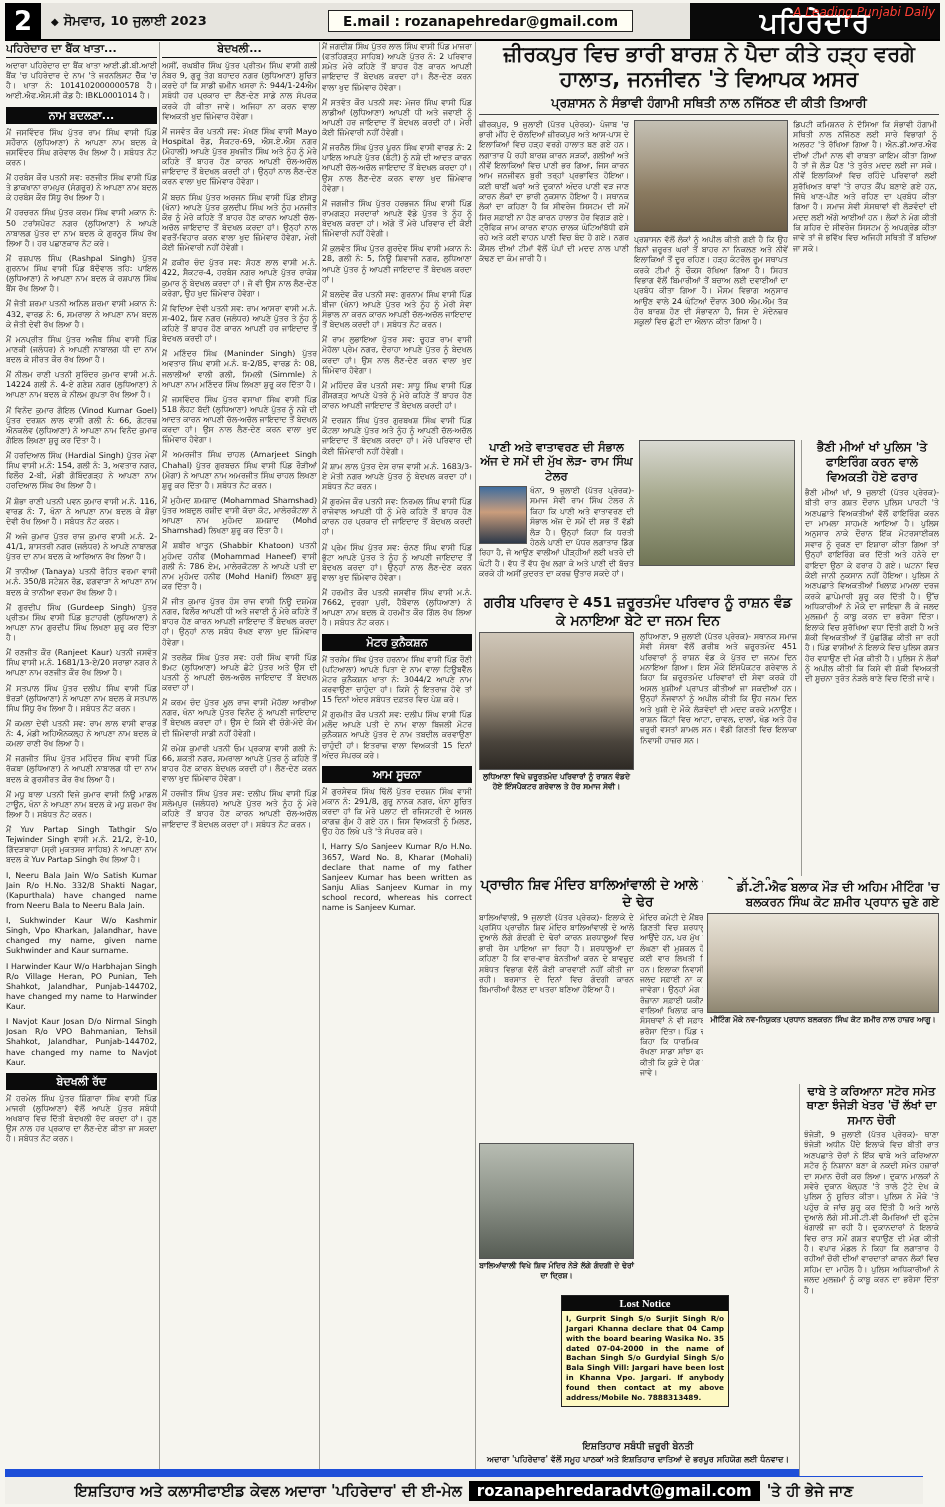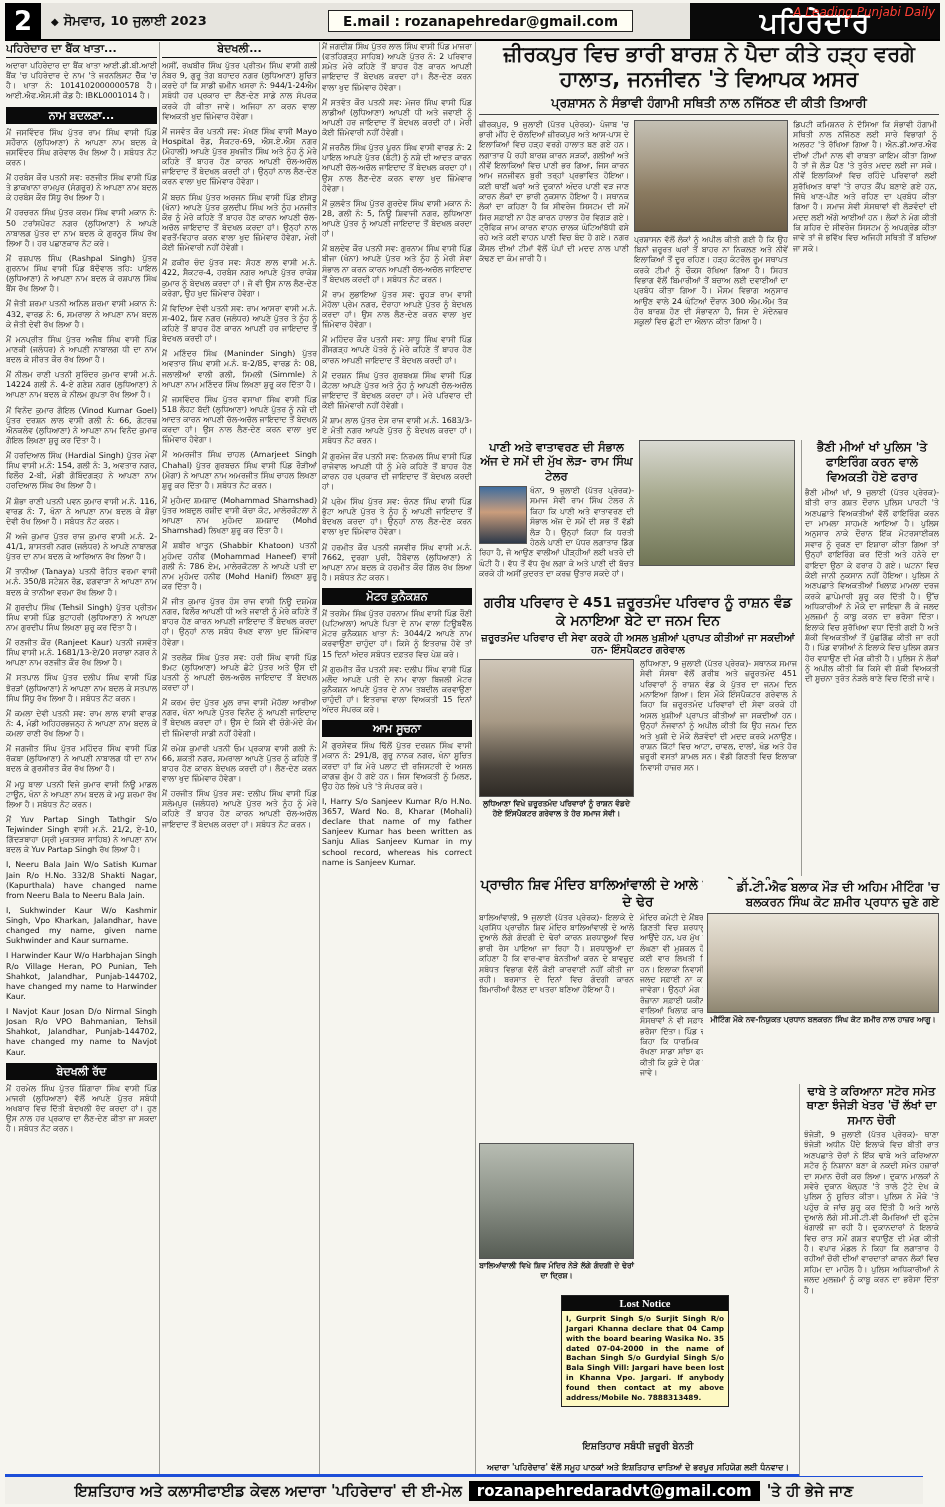--- a/index.html
+++ b/index.html
@@ -80,25 +80,25 @@
   .ph-group { width:100%; height:100px;
       background:linear-gradient(180deg,#e8e3d7 0%,#c9bfae 50%,#8e8671 100%); }
   .art-theft { position:absolute; top:1042px; left:320px; width:140px; height:392px; z-index:2;
       background:#f6f5ef; border-left:1px solid #9a9a94; padding-left:4px; box-sizing:border-box; overflow:hidden; }
   .art-theft .h2 { font-size:11.5px; }
   .lost { position:absolute; top:1253px; left:82px; width:168px; z-index:3;
       border:1px solid #222; background:#fef9c3; box-sizing:border-box; }
   .lost .bhead { margin:0; font-size:10.5px; font-family:"Liberation Serif",serif; }
   .lost-body { font-size:7.3px; line-height:1.35; text-align:justify; padding:3px 4px; font-weight:600; }
   .bottom-note { position:absolute; top:1398px; left:0; width:318px; z-index:3; text-align:center; }
-  .bn-head { font-size:9.5px; font-weight:bold; margin-bottom:10px; }
+  .bn-head { font-size:9.5px; font-weight:bold; margin-bottom:2px; }
   .bn-body { font-size:8.2px; font-weight:bold; line-height:1.3; }
   
   .footer { position:absolute; left:5px; right:22px; bottom:3px; height:27px; background:#f0efe9;
-            border-top:3px solid #1d4ed8; display:flex; align-items:center; justify-content:center; gap:7px;
+            border-top:8px solid #1d4ed8; display:flex; align-items:center; justify-content:center; gap:7px;
             font-weight:bold; font-size:15px; }
   .footer .emailrev { background:#000; color:#fff; padding:1px 8px; }
 </style>
 </head>
 <body>
 
 <div class="page">
 
   <div class="topbar">
     <div class="pageno">2</div>
@@ -129,24 +129,24 @@
         <p class="notice">ਮੈਂ ਹਰਚਰਨ ਸਿੰਘ ਪੁੱਤਰ ਕਰਮ ਸਿੰਘ ਵਾਸੀ ਮਕਾਨ ਨੰ: 50 ਟਰਾਂਸਪੋਰਟ ਨਗਰ (ਲੁਧਿਆਣਾ) ਨੇ ਆਪਣੇ ਨਾਬਾਲਗ ਪੁੱਤਰ ਦਾ ਨਾਮ ਬਦਲ ਕੇ ਗੁਰਨੂਰ ਸਿੰਘ ਰੱਖ ਲਿਆ ਹੈ। ਹਰ ਪਛਾਣਕਾਰ ਨੋਟ ਕਰੇ।</p>
         <p class="notice">ਮੈਂ ਰਸ਼ਪਾਲ ਸਿੰਘ (Rashpal Singh) ਪੁੱਤਰ ਗੁਰਨਾਮ ਸਿੰਘ ਵਾਸੀ ਪਿੰਡ ਬੱਦੋਵਾਲ ਤਹਿ: ਪਾਇਲ (ਲੁਧਿਆਣਾ) ਨੇ ਆਪਣਾ ਨਾਮ ਬਦਲ ਕੇ ਰਸ਼ਪਾਲ ਸਿੰਘ ਬੈਂਸ ਰੱਖ ਲਿਆ ਹੈ।</p>
         <p class="notice">ਮੈਂ ਜੋਤੀ ਸ਼ਰਮਾ ਪਤਨੀ ਅਨਿਲ ਸ਼ਰਮਾ ਵਾਸੀ ਮਕਾਨ ਨੰ: 432, ਵਾਰਡ ਨੰ: 6, ਸਮਰਾਲਾ ਨੇ ਆਪਣਾ ਨਾਮ ਬਦਲ ਕੇ ਜੋਤੀ ਦੇਵੀ ਰੱਖ ਲਿਆ ਹੈ।</p>
         <p class="notice">ਮੈਂ ਮਨਪ੍ਰੀਤ ਸਿੰਘ ਪੁੱਤਰ ਅਜੈਬ ਸਿੰਘ ਵਾਸੀ ਪਿੰਡ ਮਾਣਕੀ (ਜਲੰਧਰ) ਨੇ ਆਪਣੀ ਨਾਬਾਲਗ ਧੀ ਦਾ ਨਾਮ ਬਦਲ ਕੇ ਸੀਰਤ ਕੌਰ ਰੱਖ ਲਿਆ ਹੈ।</p>
         <p class="notice">ਮੈਂ ਨੀਲਮ ਰਾਣੀ ਪਤਨੀ ਸੁਰਿੰਦਰ ਕੁਮਾਰ ਵਾਸੀ ਮ.ਨੰ. 14224 ਗਲੀ ਨੰ. 4-ਏ ਗਣੇਸ਼ ਨਗਰ (ਲੁਧਿਆਣਾ) ਨੇ ਆਪਣਾ ਨਾਮ ਬਦਲ ਕੇ ਨੀਲਮ ਗੁਪਤਾ ਰੱਖ ਲਿਆ ਹੈ।</p>
         <p class="notice">ਮੈਂ ਵਿਨੋਦ ਕੁਮਾਰ ਗੋਇਲ (Vinod Kumar Goel) ਪੁੱਤਰ ਦਰਸ਼ਨ ਲਾਲ ਵਾਸੀ ਗਲੀ ਨੰ: 66, ਗੇਟਰਜ਼ ਐਨਕਲੇਵ (ਲੁਧਿਆਣਾ) ਨੇ ਆਪਣਾ ਨਾਮ ਵਿਨੋਦ ਕੁਮਾਰ ਗੋਇਲ ਲਿਖਣਾ ਸ਼ੁਰੂ ਕਰ ਦਿੱਤਾ ਹੈ।</p>
         <p class="notice">ਮੈਂ ਹਰਦਿਆਲ ਸਿੰਘ (Hardial Singh) ਪੁੱਤਰ ਮੇਵਾ ਸਿੰਘ ਵਾਸੀ ਮ.ਨੰ: 154, ਗਲੀ ਨੰ: 3, ਅਵਤਾਰ ਨਗਰ, ਫਿਲੌਰ 2-ਬੀ, ਮੰਡੀ ਗੋਬਿੰਦਗੜ੍ਹ ਨੇ ਆਪਣਾ ਨਾਮ ਹਰਦਿਆਲ ਸਿੰਘ ਰੱਖ ਲਿਆ ਹੈ।</p>
         <p class="notice">ਮੈਂ ਸ਼ੋਭਾ ਰਾਣੀ ਪਤਨੀ ਪਵਨ ਕੁਮਾਰ ਵਾਸੀ ਮ.ਨੰ. 116, ਵਾਰਡ ਨੰ: 7, ਖੰਨਾ ਨੇ ਆਪਣਾ ਨਾਮ ਬਦਲ ਕੇ ਸ਼ੋਭਾ ਦੇਵੀ ਰੱਖ ਲਿਆ ਹੈ। ਸਬੰਧਤ ਨੋਟ ਕਰਨ।</p>
         <p class="notice">ਮੈਂ ਅਜੇ ਕੁਮਾਰ ਪੁੱਤਰ ਰਾਜ ਕੁਮਾਰ ਵਾਸੀ ਮ.ਨੰ. 2-41/1, ਸ਼ਾਸਤਰੀ ਨਗਰ (ਜਲੰਧਰ) ਨੇ ਆਪਣੇ ਨਾਬਾਲਗ ਪੁੱਤਰ ਦਾ ਨਾਮ ਬਦਲ ਕੇ ਆਰਿਆਨ ਰੱਖ ਲਿਆ ਹੈ।</p>
         <p class="notice">ਮੈਂ ਤਾਨੀਆ (Tanaya) ਪਤਨੀ ਰੋਹਿਤ ਵਰਮਾ ਵਾਸੀ ਮ.ਨੰ. 350/8 ਸਟੇਸ਼ਨ ਰੋਡ, ਫਗਵਾੜਾ ਨੇ ਆਪਣਾ ਨਾਮ ਬਦਲ ਕੇ ਤਾਨੀਆ ਵਰਮਾ ਰੱਖ ਲਿਆ ਹੈ।</p>
-        <p class="notice">ਮੈਂ ਗੁਰਦੀਪ ਸਿੰਘ (Tehsil Singh) ਪੁੱਤਰ ਪ੍ਰੀਤਮ ਸਿੰਘ ਵਾਸੀ ਪਿੰਡ ਬੁਟਾਹਰੀ (ਲੁਧਿਆਣਾ) ਨੇ ਆਪਣਾ ਨਾਮ ਗੁਰਦੀਪ ਸਿੰਘ ਲਿਖਣਾ ਸ਼ੁਰੂ ਕਰ ਦਿੱਤਾ ਹੈ।</p>
+        <p class="notice">ਮੈਂ ਗੁਰਦੀਪ ਸਿੰਘ (Gurdeep Singh) ਪੁੱਤਰ ਪ੍ਰੀਤਮ ਸਿੰਘ ਵਾਸੀ ਪਿੰਡ ਬੁਟਾਹਰੀ (ਲੁਧਿਆਣਾ) ਨੇ ਆਪਣਾ ਨਾਮ ਗੁਰਦੀਪ ਸਿੰਘ ਲਿਖਣਾ ਸ਼ੁਰੂ ਕਰ ਦਿੱਤਾ ਹੈ।</p>
         <p class="notice">ਮੈਂ ਰਣਜੀਤ ਕੌਰ (Ranjeet Kaur) ਪਤਨੀ ਜਸਵੰਤ ਸਿੰਘ ਵਾਸੀ ਮ.ਨੰ. 1681/13-ਏ/20 ਸਰਾਭਾ ਨਗਰ ਨੇ ਆਪਣਾ ਨਾਮ ਰਣਜੀਤ ਕੌਰ ਰੱਖ ਲਿਆ ਹੈ।</p>
         <p class="notice">ਮੈਂ ਸਤਪਾਲ ਸਿੰਘ ਪੁੱਤਰ ਦਲੀਪ ਸਿੰਘ ਵਾਸੀ ਪਿੰਡ ਝੋਰੜਾਂ (ਲੁਧਿਆਣਾ) ਨੇ ਆਪਣਾ ਨਾਮ ਬਦਲ ਕੇ ਸਤਪਾਲ ਸਿੰਘ ਸਿੱਧੂ ਰੱਖ ਲਿਆ ਹੈ। ਸਬੰਧਤ ਨੋਟ ਕਰਨ।</p>
-        <p class="notice">ਮੈਂ ਕਮਲਾ ਦੇਵੀ ਪਤਨੀ ਸਵ: ਰਾਮ ਲਾਲ ਵਾਸੀ ਵਾਰਡ ਨੰ: 4, ਮੰਡੀ ਅਹਿਹਰਭਜਨ੍ਹ ਨੇ ਆਪਣਾ ਨਾਮ ਬਦਲ ਕੇ ਕਮਲਾ ਰਾਣੀ ਰੱਖ ਲਿਆ ਹੈ।</p>
+        <p class="notice">ਮੈਂ ਕਮਲਾ ਦੇਵੀ ਪਤਨੀ ਸਵ: ਰਾਮ ਲਾਲ ਵਾਸੀ ਵਾਰਡ ਨੰ: 4, ਮੰਡੀ ਅਹਿਐਨਕਲ੍ਹ ਨੇ ਆਪਣਾ ਨਾਮ ਬਦਲ ਕੇ ਕਮਲਾ ਰਾਣੀ ਰੱਖ ਲਿਆ ਹੈ।</p>
         <p class="notice">ਮੈਂ ਜਗਜੀਤ ਸਿੰਘ ਪੁੱਤਰ ਮਹਿੰਦਰ ਸਿੰਘ ਵਾਸੀ ਪਿੰਡ ਰੱਕਬਾ (ਲੁਧਿਆਣਾ) ਨੇ ਆਪਣੀ ਨਾਬਾਲਗ ਧੀ ਦਾ ਨਾਮ ਬਦਲ ਕੇ ਗੁਰਸੀਰਤ ਕੌਰ ਰੱਖ ਲਿਆ ਹੈ।</p>
         <p class="notice">ਮੈਂ ਮਧੂ ਬਾਲਾ ਪਤਨੀ ਵਿਜੇ ਕੁਮਾਰ ਵਾਸੀ ਨਿਊ ਮਾਡਲ ਟਾਊਨ, ਖੰਨਾ ਨੇ ਆਪਣਾ ਨਾਮ ਬਦਲ ਕੇ ਮਧੂ ਸ਼ਰਮਾ ਰੱਖ ਲਿਆ ਹੈ। ਸਬੰਧਤ ਨੋਟ ਕਰਨ।</p>
       </div>
     <div>
         <p class="notice">ਮੈਂ Yuv Partap Singh Tathgir S/o Tejwinder Singh ਵਾਸੀ ਮ.ਨੰ. 21/2, ਏ-10, ਗਿੱਦੜਬਾਹਾ (ਸ੍ਰੀ ਮੁਕਤਸਰ ਸਾਹਿਬ) ਨੇ ਆਪਣਾ ਨਾਮ ਬਦਲ ਕੇ Yuv Partap Singh ਰੱਖ ਲਿਆ ਹੈ।</p>
         <p class="notice">I, Neeru Bala Jain W/o Satish Kumar Jain R/o H.No. 332/8 Shakti Nagar, (Kapurthala) have changed name from Neeru Bala to Neeru Bala Jain.</p>
         <p class="notice">I, Sukhwinder Kaur W/o Kashmir Singh, Vpo Kharkan, Jalandhar, have changed my name, given name Sukhwinder and Kaur surname.</p>
         <p class="notice">I Harwinder Kaur W/o Harbhajan Singh R/o Village Heran, PO Punian, Teh Shahkot, Jalandhar, Punjab-144702, have changed my name to Harwinder Kaur.</p>
         <p class="notice">I Navjot Kaur Josan D/o Nirmal Singh Josan R/o VPO Bahmanian, Tehsil Shahkot, Jalandhar, Punjab-144702, have changed my name to Navjot Kaur.</p>
       </div>
@@ -175,20 +175,21 @@
         <p class="notice">ਮੈਂ ਰਮੇਸ਼ ਕੁਮਾਰੀ ਪਤਨੀ ਓਮ ਪ੍ਰਕਾਸ਼ ਵਾਸੀ ਗਲੀ ਨੰ: 66, ਸ਼ਕਤੀ ਨਗਰ, ਸਮਰਾਲਾ ਆਪਣੇ ਪੁੱਤਰ ਨੂੰ ਕਹਿਣੇ ਤੋਂ ਬਾਹਰ ਹੋਣ ਕਾਰਨ ਬੇਦਖਲ ਕਰਦੀ ਹਾਂ। ਲੈਣ-ਦੇਣ ਕਰਨ ਵਾਲਾ ਖੁਦ ਜ਼ਿੰਮੇਵਾਰ ਹੋਵੇਗਾ।</p>
         <p class="notice">ਮੈਂ ਹਰਜੀਤ ਸਿੰਘ ਪੁੱਤਰ ਸਵ: ਦਲੀਪ ਸਿੰਘ ਵਾਸੀ ਪਿੰਡ ਸਲੇਮਪੁਰ (ਜਲੰਧਰ) ਆਪਣੇ ਪੁੱਤਰ ਅਤੇ ਨੂੰਹ ਨੂੰ ਮੇਰੇ ਕਹਿਣੇ ਤੋਂ ਬਾਹਰ ਹੋਣ ਕਾਰਨ ਆਪਣੀ ਚੱਲ-ਅਚੱਲ ਜਾਇਦਾਦ ਤੋਂ ਬੇਦਖਲ ਕਰਦਾ ਹਾਂ। ਸਬੰਧਤ ਨੋਟ ਕਰਨ।</p>
       </div>
   </div>
 
   <div class="col" id="colC">
     <div>
         <p class="notice">ਮੈਂ ਜਗਦੀਸ਼ ਸਿੰਘ ਪੁੱਤਰ ਲਾਲ ਸਿੰਘ ਵਾਸੀ ਪਿੰਡ ਮਾਜਰਾ (ਫਤਹਿਗੜ੍ਹ ਸਾਹਿਬ) ਆਪਣੇ ਪੁੱਤਰ ਨੰ: 2 ਪਰਿਵਾਰ ਸਮੇਤ ਮੇਰੇ ਕਹਿਣੇ ਤੋਂ ਬਾਹਰ ਹੋਣ ਕਾਰਨ ਆਪਣੀ ਜਾਇਦਾਦ ਤੋਂ ਬੇਦਖਲ ਕਰਦਾ ਹਾਂ। ਲੈਣ-ਦੇਣ ਕਰਨ ਵਾਲਾ ਖੁਦ ਜ਼ਿੰਮੇਵਾਰ ਹੋਵੇਗਾ।</p>
         <p class="notice">ਮੈਂ ਸਤਵੰਤ ਕੌਰ ਪਤਨੀ ਸਵ: ਮੇਜਰ ਸਿੰਘ ਵਾਸੀ ਪਿੰਡ ਲਾਡੀਆਂ (ਲੁਧਿਆਣਾ) ਆਪਣੀ ਧੀ ਅਤੇ ਜਵਾਈ ਨੂੰ ਆਪਣੀ ਹਰ ਜਾਇਦਾਦ ਤੋਂ ਬੇਦਖਲ ਕਰਦੀ ਹਾਂ। ਮੇਰੀ ਕੋਈ ਜ਼ਿੰਮੇਵਾਰੀ ਨਹੀਂ ਹੋਵੇਗੀ।</p>
         <p class="notice">ਮੈਂ ਜਰਨੈਲ ਸਿੰਘ ਪੁੱਤਰ ਪੂਰਨ ਸਿੰਘ ਵਾਸੀ ਵਾਰਡ ਨੰ: 2 ਪਾਇਲ ਆਪਣੇ ਪੁੱਤਰ (ਬੰਟੀ) ਨੂੰ ਨਸ਼ੇ ਦੀ ਆਦਤ ਕਾਰਨ ਆਪਣੀ ਚੱਲ-ਅਚੱਲ ਜਾਇਦਾਦ ਤੋਂ ਬੇਦਖਲ ਕਰਦਾ ਹਾਂ। ਉਸ ਨਾਲ ਲੈਣ-ਦੇਣ ਕਰਨ ਵਾਲਾ ਖੁਦ ਜ਼ਿੰਮੇਵਾਰ ਹੋਵੇਗਾ।</p>
+        <p class="notice">ਮੈਂ ਜਗਜੀਤ ਸਿੰਘ ਪੁੱਤਰ ਹਰਭਜਨ ਸਿੰਘ ਵਾਸੀ ਪਿੰਡ ਰਾਮਗੜ੍ਹ ਸਰਦਾਰਾਂ ਆਪਣੇ ਵੱਡੇ ਪੁੱਤਰ ਤੇ ਨੂੰਹ ਨੂੰ ਬੇਦਖਲ ਕਰਦਾ ਹਾਂ। ਅੱਗੇ ਤੋਂ ਮੇਰੇ ਪਰਿਵਾਰ ਦੀ ਕੋਈ ਜ਼ਿੰਮੇਵਾਰੀ ਨਹੀਂ ਹੋਵੇਗੀ।</p>
         <p class="notice">ਮੈਂ ਕੁਲਵੰਤ ਸਿੰਘ ਪੁੱਤਰ ਗੁਰਦੇਵ ਸਿੰਘ ਵਾਸੀ ਮਕਾਨ ਨੰ: 28, ਗਲੀ ਨੰ: 5, ਨਿਊ ਸ਼ਿਵਾਜੀ ਨਗਰ, ਲੁਧਿਆਣਾ ਆਪਣੇ ਪੁੱਤਰ ਨੂੰ ਆਪਣੀ ਜਾਇਦਾਦ ਤੋਂ ਬੇਦਖਲ ਕਰਦਾ ਹਾਂ।</p>
         <p class="notice">ਮੈਂ ਬਲਦੇਵ ਕੌਰ ਪਤਨੀ ਸਵ: ਗੁਰਨਾਮ ਸਿੰਘ ਵਾਸੀ ਪਿੰਡ ਬੀਜਾ (ਖੰਨਾ) ਆਪਣੇ ਪੁੱਤਰ ਅਤੇ ਨੂੰਹ ਨੂੰ ਮੇਰੀ ਸੇਵਾ ਸੰਭਾਲ ਨਾ ਕਰਨ ਕਾਰਨ ਆਪਣੀ ਚੱਲ-ਅਚੱਲ ਜਾਇਦਾਦ ਤੋਂ ਬੇਦਖਲ ਕਰਦੀ ਹਾਂ। ਸਬੰਧਤ ਨੋਟ ਕਰਨ।</p>
         <p class="notice">ਮੈਂ ਰਾਮ ਲੁਭਾਇਆ ਪੁੱਤਰ ਸਵ: ਚੂਹੜ ਰਾਮ ਵਾਸੀ ਮੋਹੱਲਾ ਪ੍ਰੇਮ ਨਗਰ, ਦੋਰਾਹਾ ਆਪਣੇ ਪੁੱਤਰ ਨੂੰ ਬੇਦਖਲ ਕਰਦਾ ਹਾਂ। ਉਸ ਨਾਲ ਲੈਣ-ਦੇਣ ਕਰਨ ਵਾਲਾ ਖੁਦ ਜ਼ਿੰਮੇਵਾਰ ਹੋਵੇਗਾ।</p>
         <p class="notice">ਮੈਂ ਮਹਿੰਦਰ ਕੌਰ ਪਤਨੀ ਸਵ: ਸਾਧੂ ਸਿੰਘ ਵਾਸੀ ਪਿੰਡ ਗੌਂਸਗੜ੍ਹ ਆਪਣੇ ਪੋਤਰੇ ਨੂੰ ਮੇਰੇ ਕਹਿਣੇ ਤੋਂ ਬਾਹਰ ਹੋਣ ਕਾਰਨ ਆਪਣੀ ਜਾਇਦਾਦ ਤੋਂ ਬੇਦਖਲ ਕਰਦੀ ਹਾਂ।</p>
         <p class="notice">ਮੈਂ ਦਰਸ਼ਨ ਸਿੰਘ ਪੁੱਤਰ ਗੁਰਬਖਸ਼ ਸਿੰਘ ਵਾਸੀ ਪਿੰਡ ਕੋਟਲਾ ਆਪਣੇ ਪੁੱਤਰ ਅਤੇ ਨੂੰਹ ਨੂੰ ਆਪਣੀ ਚੱਲ-ਅਚੱਲ ਜਾਇਦਾਦ ਤੋਂ ਬੇਦਖਲ ਕਰਦਾ ਹਾਂ। ਮੇਰੇ ਪਰਿਵਾਰ ਦੀ ਕੋਈ ਜ਼ਿੰਮੇਵਾਰੀ ਨਹੀਂ ਹੋਵੇਗੀ।</p>
         <p class="notice">ਮੈਂ ਸ਼ਾਮ ਲਾਲ ਪੁੱਤਰ ਦੇਸ ਰਾਜ ਵਾਸੀ ਮ.ਨੰ. 1683/3-ਏ ਮੋਤੀ ਨਗਰ ਆਪਣੇ ਪੁੱਤਰ ਨੂੰ ਬੇਦਖਲ ਕਰਦਾ ਹਾਂ। ਸਬੰਧਤ ਨੋਟ ਕਰਨ।</p>
         <p class="notice">ਮੈਂ ਗੁਰਮੇਜ ਕੌਰ ਪਤਨੀ ਸਵ: ਨਿਰਮਲ ਸਿੰਘ ਵਾਸੀ ਪਿੰਡ ਰਾਜੇਵਾਲ ਆਪਣੀ ਧੀ ਨੂੰ ਮੇਰੇ ਕਹਿਣੇ ਤੋਂ ਬਾਹਰ ਹੋਣ ਕਾਰਨ ਹਰ ਪ੍ਰਕਾਰ ਦੀ ਜਾਇਦਾਦ ਤੋਂ ਬੇਦਖਲ ਕਰਦੀ ਹਾਂ।</p>
         <p class="notice">ਮੈਂ ਪ੍ਰੇਮ ਸਿੰਘ ਪੁੱਤਰ ਸਵ: ਚੰਨਣ ਸਿੰਘ ਵਾਸੀ ਪਿੰਡ ਭੁੱਟਾ ਆਪਣੇ ਪੁੱਤਰ ਤੇ ਨੂੰਹ ਨੂੰ ਆਪਣੀ ਜਾਇਦਾਦ ਤੋਂ ਬੇਦਖਲ ਕਰਦਾ ਹਾਂ। ਉਨ੍ਹਾਂ ਨਾਲ ਲੈਣ-ਦੇਣ ਕਰਨ ਵਾਲਾ ਖੁਦ ਜ਼ਿੰਮੇਵਾਰ ਹੋਵੇਗਾ।</p>
         <p class="notice">ਮੈਂ ਹਰਮੀਤ ਕੌਰ ਪਤਨੀ ਜਸਵੀਰ ਸਿੰਘ ਵਾਸੀ ਮ.ਨੰ. 7662, ਦੁਰਗਾ ਪੁਰੀ, ਹੈਬੋਵਾਲ (ਲੁਧਿਆਣਾ) ਨੇ ਆਪਣਾ ਨਾਮ ਬਦਲ ਕੇ ਹਰਮੀਤ ਕੌਰ ਗਿੱਲ ਰੱਖ ਲਿਆ ਹੈ। ਸਬੰਧਤ ਨੋਟ ਕਰਨ।</p>
       </div>
@@ -229,21 +230,20 @@
 
     <div class="photo ph-police"></div>
 
     <div class="art-bhaini">
       <div class="h2">ਭੈਣੀ ਮੀਆਂ ਖਾਂ ਪੁਲਿਸ 'ਤੇ ਫਾਇਰਿੰਗ ਕਰਨ ਵਾਲੇ ਵਿਅਕਤੀ ਹੋਏ ਫਰਾਰ</div>
       <div class="body-sm">ਭੈਣੀ ਮੀਆਂ ਖਾਂ, 9 ਜੁਲਾਈ (ਪੱਤਰ ਪ੍ਰੇਰਕ)- ਬੀਤੀ ਰਾਤ ਗਸ਼ਤ ਦੌਰਾਨ ਪੁਲਿਸ ਪਾਰਟੀ 'ਤੇ ਅਣਪਛਾਤੇ ਵਿਅਕਤੀਆਂ ਵੱਲੋਂ ਫਾਇਰਿੰਗ ਕਰਨ ਦਾ ਮਾਮਲਾ ਸਾਹਮਣੇ ਆਇਆ ਹੈ। ਪੁਲਿਸ ਅਨੁਸਾਰ ਨਾਕੇ ਦੌਰਾਨ ਇੱਕ ਮੋਟਰਸਾਈਕਲ ਸਵਾਰ ਨੂੰ ਰੁਕਣ ਦਾ ਇਸ਼ਾਰਾ ਕੀਤਾ ਗਿਆ ਤਾਂ ਉਨ੍ਹਾਂ ਫਾਇਰਿੰਗ ਕਰ ਦਿੱਤੀ ਅਤੇ ਹਨੇਰੇ ਦਾ ਫਾਇਦਾ ਉਠਾ ਕੇ ਫਰਾਰ ਹੋ ਗਏ। ਘਟਨਾ ਵਿਚ ਕੋਈ ਜਾਨੀ ਨੁਕਸਾਨ ਨਹੀਂ ਹੋਇਆ। ਪੁਲਿਸ ਨੇ ਅਣਪਛਾਤੇ ਵਿਅਕਤੀਆਂ ਖਿਲਾਫ਼ ਮਾਮਲਾ ਦਰਜ ਕਰਕੇ ਛਾਪੇਮਾਰੀ ਸ਼ੁਰੂ ਕਰ ਦਿੱਤੀ ਹੈ। ਉੱਚ ਅਧਿਕਾਰੀਆਂ ਨੇ ਮੌਕੇ ਦਾ ਜਾਇਜ਼ਾ ਲੈ ਕੇ ਜਲਦ ਮੁਲਜ਼ਮਾਂ ਨੂੰ ਕਾਬੂ ਕਰਨ ਦਾ ਭਰੋਸਾ ਦਿੱਤਾ। ਇਲਾਕੇ ਵਿਚ ਸੁਰੱਖਿਆ ਵਧਾ ਦਿੱਤੀ ਗਈ ਹੈ ਅਤੇ ਸ਼ੱਕੀ ਵਿਅਕਤੀਆਂ ਤੋਂ ਪੁੱਛਗਿੱਛ ਕੀਤੀ ਜਾ ਰਹੀ ਹੈ। ਪਿੰਡ ਵਾਸੀਆਂ ਨੇ ਇਲਾਕੇ ਵਿਚ ਪੁਲਿਸ ਗਸ਼ਤ ਹੋਰ ਵਧਾਉਣ ਦੀ ਮੰਗ ਕੀਤੀ ਹੈ। ਪੁਲਿਸ ਨੇ ਲੋਕਾਂ ਨੂੰ ਅਪੀਲ ਕੀਤੀ ਕਿ ਕਿਸੇ ਵੀ ਸ਼ੱਕੀ ਵਿਅਕਤੀ ਦੀ ਸੂਚਨਾ ਤੁਰੰਤ ਨੇੜਲੇ ਥਾਣੇ ਵਿਚ ਦਿੱਤੀ ਜਾਵੇ।</div>
     </div>
 
     <div class="art-ration">
       <div class="h2">ਗਰੀਬ ਪਰਿਵਾਰ ਦੇ 451 ਜ਼ਰੂਰਤਮੰਦ ਪਰਿਵਾਰ ਨੂੰ ਰਾਸ਼ਨ ਵੰਡ ਕੇ ਮਨਾਇਆ ਬੇਟੇ ਦਾ ਜਨਮ ਦਿਨ</div>
-      <div class="r-sub">ਜ਼ਰੂਰਤਮੰਦ ਪਰਿਵਾਰ ਦੀ ਸੇਵਾ ਕਰਕੇ ਹੀ ਅਸਲ ਖੁਸ਼ੀਆਂ ਪ੍ਰਾਪਤ ਕੀਤੀਆਂ ਜਾ ਸਕਦੀਆਂ ਹਨ- ਇੰਸਪੈਕਟਰ ਗਰੇਵਾਲ</div>
       <div class="r-cols">
         <div class="r-photo-col">
           <div class="photo ph-ration"></div>
           <div class="caption">ਲੁਧਿਆਣਾ ਵਿਖੇ ਜ਼ਰੂਰਤਮੰਦ ਪਰਿਵਾਰਾਂ ਨੂੰ ਰਾਸ਼ਨ ਵੰਡਦੇ ਹੋਏ ਇੰਸਪੈਕਟਰ ਗਰੇਵਾਲ ਤੇ ਹੋਰ ਸਮਾਜ ਸੇਵੀ।</div>
         </div>
         <div class="body-sm r-text">ਲੁਧਿਆਣਾ, 9 ਜੁਲਾਈ (ਪੱਤਰ ਪ੍ਰੇਰਕ)- ਸਥਾਨਕ ਸਮਾਜ ਸੇਵੀ ਸੰਸਥਾ ਵੱਲੋਂ ਗਰੀਬ ਅਤੇ ਜ਼ਰੂਰਤਮੰਦ 451 ਪਰਿਵਾਰਾਂ ਨੂੰ ਰਾਸ਼ਨ ਵੰਡ ਕੇ ਪੁੱਤਰ ਦਾ ਜਨਮ ਦਿਨ ਮਨਾਇਆ ਗਿਆ। ਇਸ ਮੌਕੇ ਇੰਸਪੈਕਟਰ ਗਰੇਵਾਲ ਨੇ ਕਿਹਾ ਕਿ ਜ਼ਰੂਰਤਮੰਦ ਪਰਿਵਾਰਾਂ ਦੀ ਸੇਵਾ ਕਰਕੇ ਹੀ ਅਸਲ ਖੁਸ਼ੀਆਂ ਪ੍ਰਾਪਤ ਕੀਤੀਆਂ ਜਾ ਸਕਦੀਆਂ ਹਨ। ਉਨ੍ਹਾਂ ਨੌਜਵਾਨਾਂ ਨੂੰ ਅਪੀਲ ਕੀਤੀ ਕਿ ਉਹ ਜਨਮ ਦਿਨ ਅਤੇ ਖੁਸ਼ੀ ਦੇ ਮੌਕੇ ਲੋੜਵੰਦਾਂ ਦੀ ਮਦਦ ਕਰਕੇ ਮਨਾਉਣ। ਰਾਸ਼ਨ ਕਿੱਟਾਂ ਵਿਚ ਆਟਾ, ਚਾਵਲ, ਦਾਲਾਂ, ਖੰਡ ਅਤੇ ਹੋਰ ਜ਼ਰੂਰੀ ਵਸਤਾਂ ਸ਼ਾਮਲ ਸਨ। ਵੱਡੀ ਗਿਣਤੀ ਵਿਚ ਇਲਾਕਾ ਨਿਵਾਸੀ ਹਾਜ਼ਰ ਸਨ।</div>
       </div>
     </div>
 
     <div class="art-temple">

